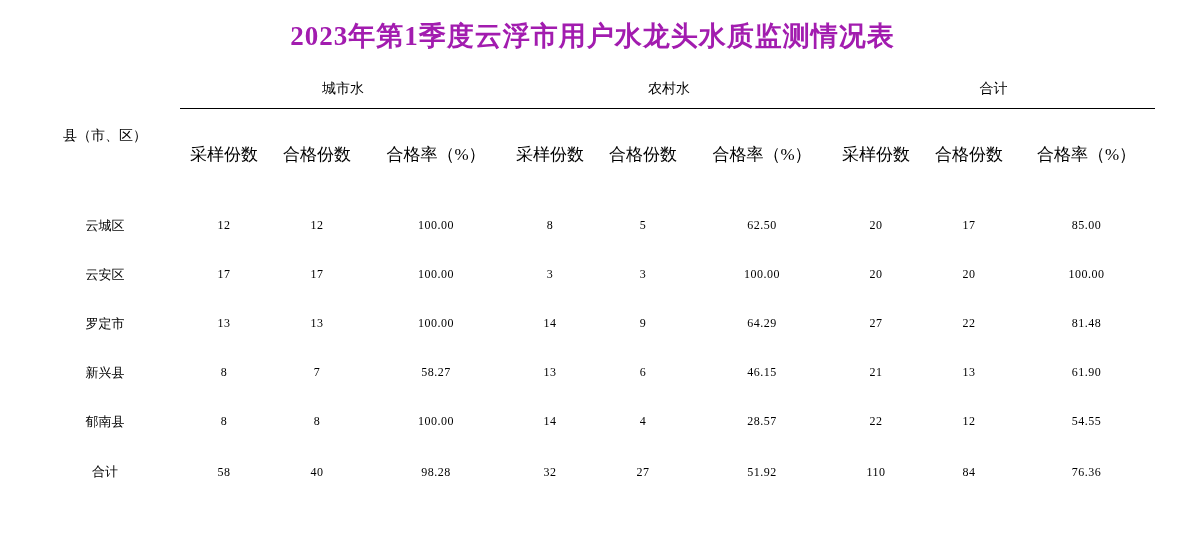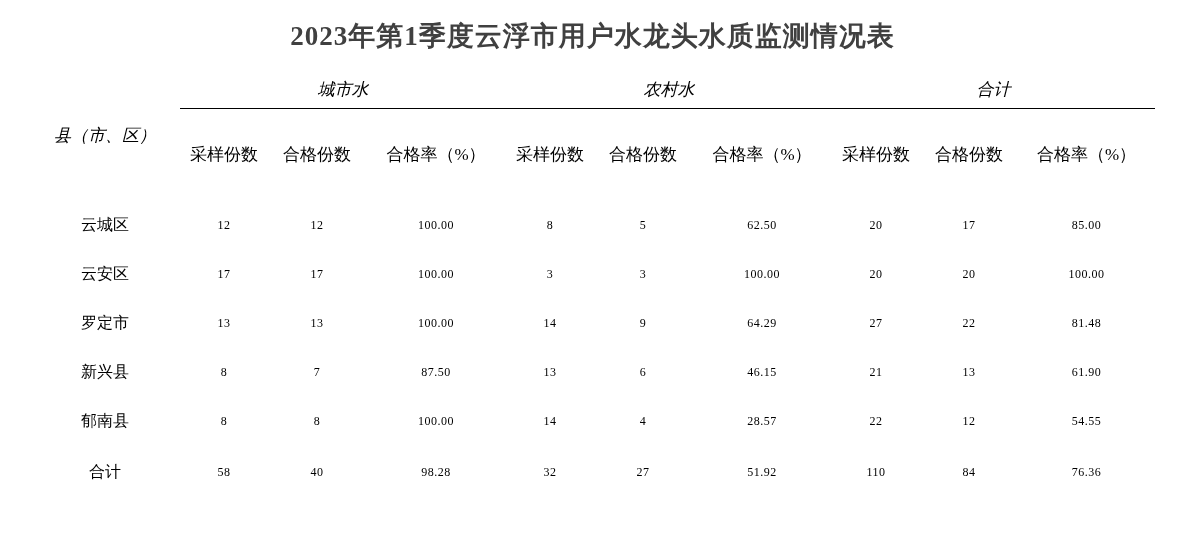--- a/index.html
+++ b/index.html
@@ -22,21 +22,21 @@
     padding: 0 30px;
   }
   .title {
     text-align: center;
     font-family: "Liberation Serif", serif;
     font-weight: bold;
     font-size: 27px;
     letter-spacing: 1px;
     padding-top: 18px;
     padding-bottom: 16px;
-    color: #404040;
+    color: #a21caf;
   }
   table.sheet {
     width: 1125px;
     border-collapse: collapse;
     table-layout: fixed;
     font-size: 16px;
   }
   table.sheet td, table.sheet th {
     border: none;
     padding: 0;
@@ -49,41 +49,40 @@
     border-top: 2px solid #000;
   }
   .rule-thin td {
     border-top: 1px solid #000;
   }
   .rule-bottom td {
     border-bottom: 2px solid #000;
   }
   .grouphdr td {
     height: 38px;
-    font-size: 17px;
+    font-size: 14px;
     font-family: "Liberation Serif", serif;
-    font-style: italic;
   }
   .grouphdr td.underline-group {
     border-bottom: 1px solid #000;
   }
   .colhdr td {
     height: 92px;
     font-size: 17px;
     line-height: 26px;
     padding: 0 6px;
   }
   .datarow td {
     height: 49px;
     font-size: 12px;
     font-family: Liberation Serif, serif;
   }
   .datarow td.county-cell {
     font-family: Liberation Serif, serif;
-    font-size: 16px;
+    font-size: 13px;
   }
   .total-row td {
     height: 52px;
   }
   .num {
     font-family: "Liberation Sans", sans-serif;
     letter-spacing: 0.5px;
   }
 </style>
 </head>
@@ -161,21 +160,21 @@
         <td class="num">64.29</td>
         <td class="num">27</td>
         <td class="num">22</td>
         <td class="num">81.48</td>
       </tr>
 
       <tr class="datarow">
         <td class="county-cell">新兴县</td>
         <td class="num">8</td>
         <td class="num">7</td>
-        <td class="num">87.50</td>
+        <td class="num">58.27</td>
         <td class="num">13</td>
         <td class="num">6</td>
         <td class="num">46.15</td>
         <td class="num">21</td>
         <td class="num">13</td>
         <td class="num">61.90</td>
       </tr>
 
       <tr class="datarow">
         <td class="county-cell">郁南县</td>

